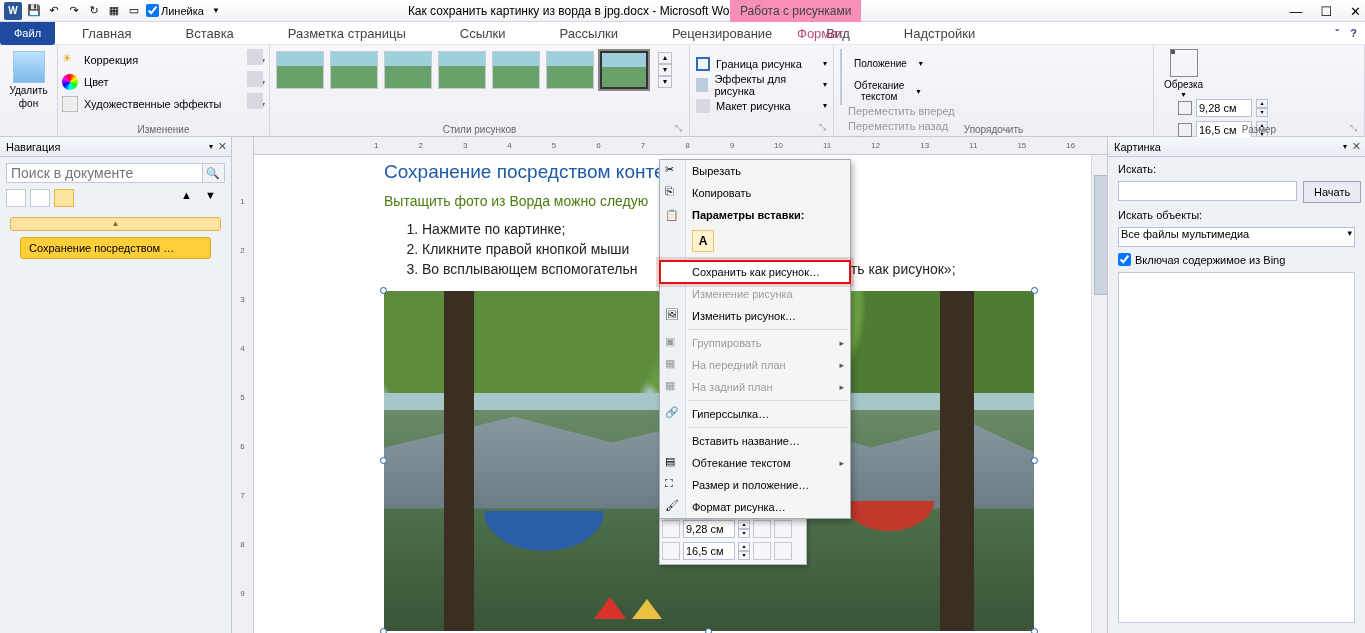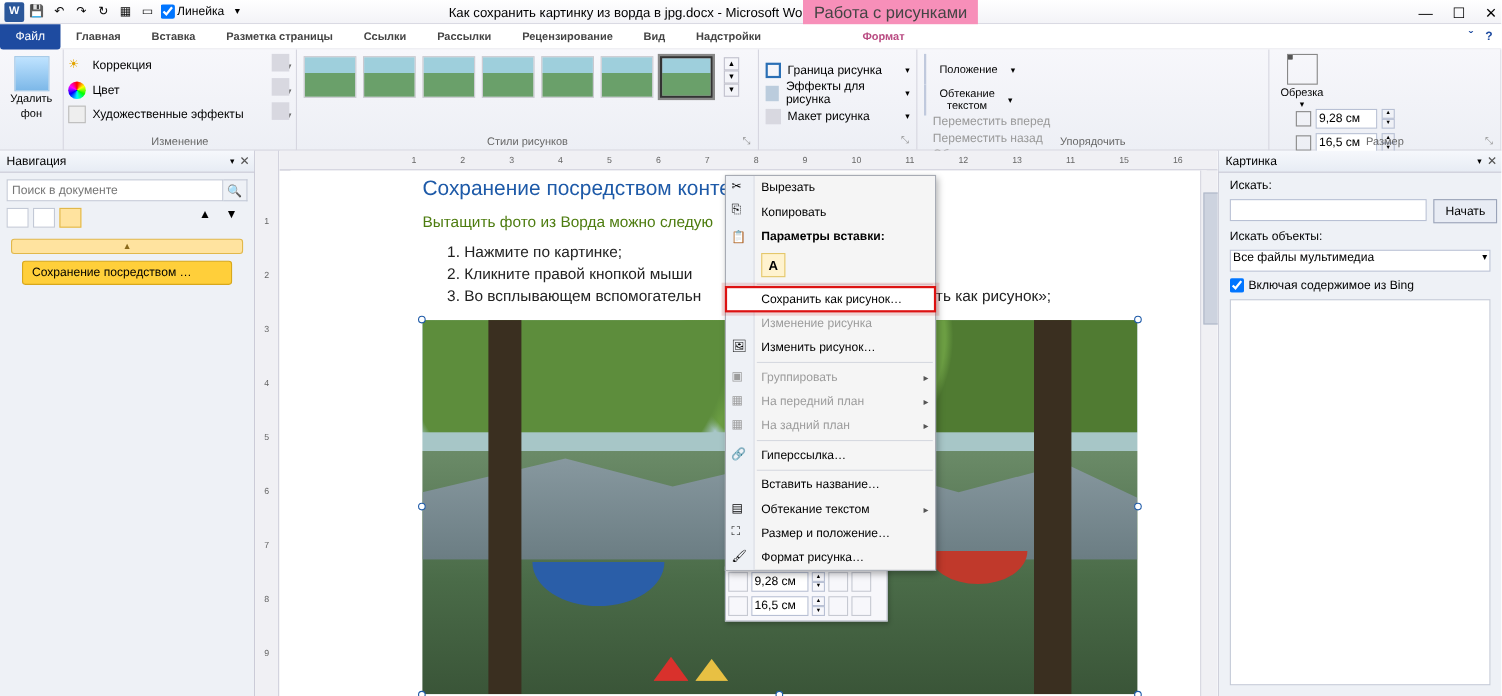--- a/index.html
+++ b/index.html
@@ -4,27 +4,27 @@
 <style>
 * { box-sizing: border-box; margin: 0; padding: 0; font-family: "Segoe UI", Tahoma, sans-serif; }
 body { width: 1365px; height: 633px; background: #fff; font-size: 11px; overflow: hidden; }
 
 
 .title-bar { height: 22px; background: linear-gradient(#fff,#f3f3f7); display: flex; align-items: center; border-bottom: 1px solid #d6d6e0; }
 .qat { display: flex; align-items: center; gap: 4px; padding: 0 4px; }
 .qat-ico { width: 16px; height: 16px; display:flex; align-items:center; justify-content:center; font-size:11px; }
 .word-ico { width:18px;height:18px;background:#2b579a;border-radius:2px;color:#fff;display:flex;align-items:center;justify-content:center;font-weight:bold;font-size:10px;}
 .title-text { margin-left: 180px; font-size: 12px; }
-.tool-tab { position: absolute; left: 730px; top:0; height:22px; background:#f78fb9; padding:0 10px; display:flex; align-items:center; font-size:15px; color:#444; }
+.tool-tab { position: absolute; left: 730px; top:0; height:22px; background:#f78fb9; padding:0 10px; display:flex; align-items:center; font-size:12px; color:#444; }
 .win-controls { position:absolute; right:4px; top:0; display:flex; gap:18px; height:22px; align-items:center; font-size:13px; }
 
 
 .ribbon-tabs { height: 23px; background:#fff; display:flex; align-items:center; border-bottom:1px solid #e4e4ec; }
 .file-tab { background:#1e4ba0; color:#fff; padding: 4px 14px; height:23px; display:flex; align-items:center; border-bottom-left-radius:3px; border-bottom-right-radius:3px; font-size:11px; }
-.tab { padding: 0 14px; height:23px; display:flex; align-items:center; font-size:10px; color:#444;font-weight:bold; }
+.tab { padding: 0 27px; height:23px; display:flex; align-items:center; font-size:13px; color:#444; }
 .format-tab { position:absolute; left: 770px; color:#b94b82; }
 .ribbon-tabs .help { position:absolute; right:8px; color:#1e4ba0; font-weight:bold; }
 
 
 .ribbon { height: 92px; background: linear-gradient(#f7f7fb,#edeff5); border-bottom:1px solid #c7c7d4; display:flex; }
 .group { border-right:1px solid #d6d6e0; position:relative; display:flex; flex-direction:column; height:92px; }
 .group-label { position:absolute; bottom:2px; left:0; right:0; text-align:center; font-size:10px; color:#666; }
 .group-dialog { position:absolute; bottom:2px; right:2px; width:12px; height:12px; font-size:9px; color:#888; }
 
 .g-remove { width:58px; align-items:center; padding-top:6px; }
@@ -68,21 +68,21 @@
 .spin span{height:9px;border:1px solid #b8c0d4; font-size:6px; text-align:center; line-height:7px; }
 
 
 .workspace { display:flex; height: calc(633px - 22px - 23px - 92px); }
 
 .nav-pane { width:232px; background:#eef1f6; border-right:1px solid #c7c7d4; display:flex; flex-direction:column; }
 .nav-header { height:20px; background:linear-gradient(#f6f8fc,#e7ecf4); border-bottom:1px solid #c7c7d4; display:flex; align-items:center; padding:0 6px; font-size:11px; position:relative; }
 .nav-header .dd { position:absolute; right:18px; font-size:8px; }
 .nav-header .close { position:absolute; right:4px; font-size:11px; color:#555; }
 .nav-search { display:flex; margin:6px; }
-.nav-search input { flex:1; height:20px; border:1px solid #c3c9d6; padding:0 4px; font-size:11px; }
+.nav-search input { flex:1; height:20px; border:1px solid #c3c9d6; padding:0 4px; font-size:14px; }
 .nav-search .btn { width:22px; height:20px; border:1px solid #c3c9d6; border-left:none; display:flex;align-items:center;justify-content:center; }
 .nav-views { display:flex; gap:4px; padding:0 6px 6px 6px; }
 .nav-views span { width:20px; height:18px; border:1px solid #c3c9d6; background:#fff; }
 .nav-views span.active { background:#ffe39f; border-color:#e1b84b; }
 .nav-collapse { margin:4px 10px; height:14px; background:#ffe39f; border:1px solid #e1b84b; border-radius:3px; text-align:center; font-size:8px; line-height:12px; color:#8b6a1c; }
 .nav-item { margin:2px 20px; padding:4px 8px; background:#ffcf3a; border:1px solid #d8a81c; border-radius:3px; font-size:11px; white-space:nowrap; overflow:hidden; text-overflow:ellipsis; }
 
 .ruler-v { width:22px; background:#f0f0f4; border-right:1px solid #c7c7d4; position:relative; }
 .ruler-v .nums { position:absolute; top:0; left:0; right:0; bottom:0; display:flex; flex-direction:column; gap:40px; padding-top:60px; font-size:8px; color:#666; align-items:center; }
 

